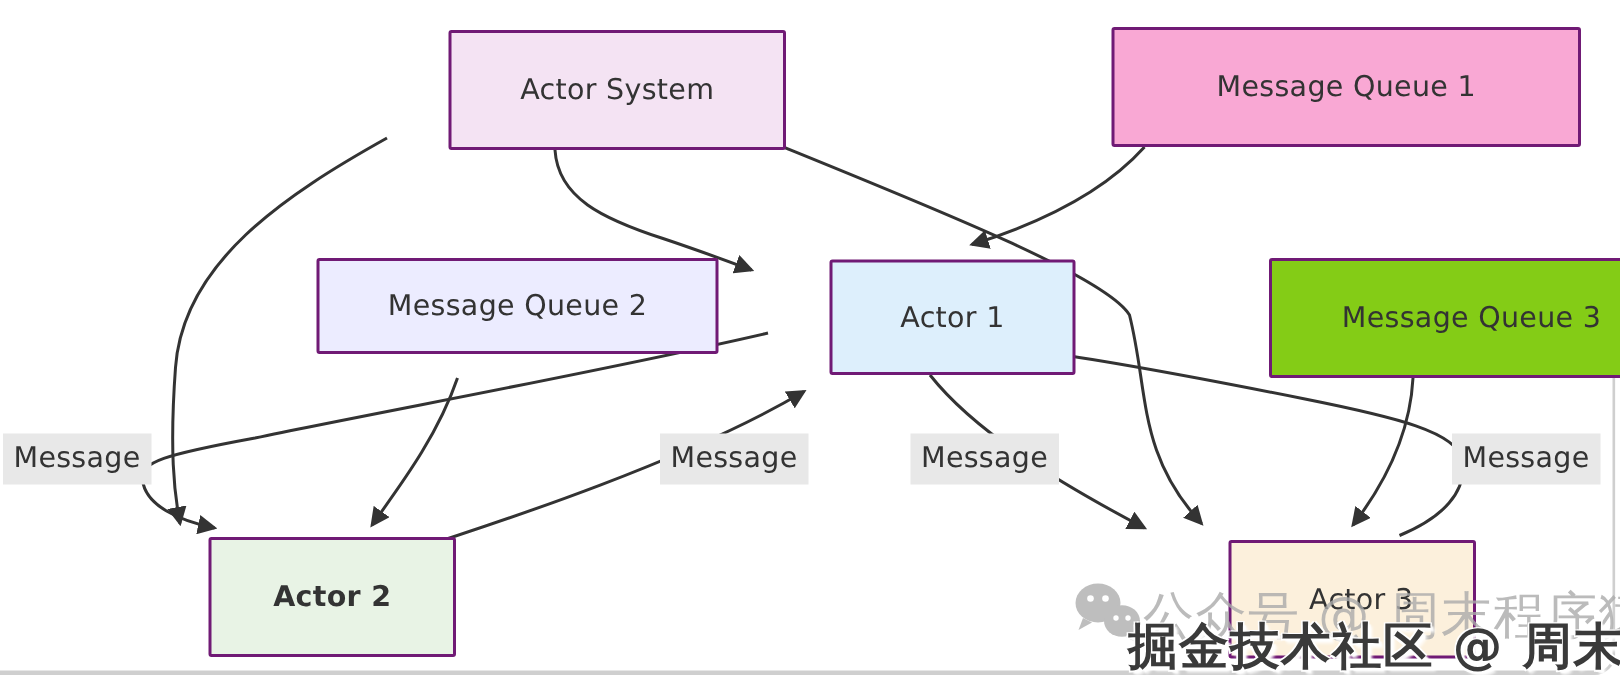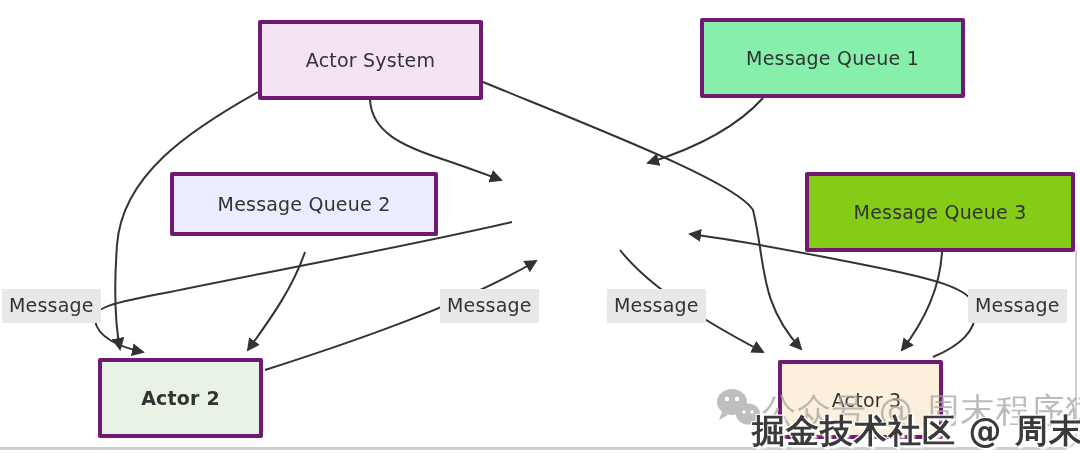--- a/index.html
+++ b/index.html
@@ -3,25 +3,25 @@
 <meta charset="utf-8">
 <style>
   html,body{margin:0;padding:0;background:#ffffff;}
   .stage{
     position:relative;width:1080px;height:453px;background:#ffffff;
     font-family:"DejaVu Sans","Liberation Sans",sans-serif;overflow:hidden;
   }
   svg.edges{position:absolute;left:0;top:0;width:1080px;height:453px;z-index:1;}
   .node{
     position:absolute;display:flex;align-items:center;justify-content:center;
-    border:4px solid #701a75;border-radius:2px;color:#333;font-size:19px;
-    z-index:2;box-sizing:border-box;letter-spacing:0.2px;
+    border:2px solid #701a75;border-radius:2px;color:#333;font-size:19px;
+    z-index:2;box-sizing:border-box;letter-spacing:0.2px;margin-left:41px;
   }
   .n-as {left:258px;top:20px; width:225px;height:80px;background:#f4e3f3;}
-  .n-mq1{left:700px;top:18px; width:265px;height:80px;background:#86efac;}
+  .n-mq1{left:700px;top:18px; width:313px;height:80px;background:#f9a8d4;}
   .n-mq2{left:170px;top:172px;width:268px;height:64px;background:#ececff;}
   .n-a1 {left:512px;top:173px;width:164px;height:77px;background:#ddeffc;}
   .n-mq3{left:805px;top:172px;width:270px;height:80px;background:#84cc16;}
   .n-a2 {left:98px; top:358px;width:165px;height:80px;background:#e8f3e5;font-weight:bold;}
   .n-a3 {left:778px;top:360px;width:165px;height:79px;background:#fcf0dc;padding-left:12px;}
   .edge-label{
     position:absolute;z-index:3;background:#e8e8e8;color:#333;font-size:19px;
     padding:4px 7px;line-height:1.35;letter-spacing:0.2px;
   }
   .el-1{left:2px;  top:289px;}
@@ -71,20 +71,21 @@
       <path marker-end="url(#arrow)" d="M 512 222 C 400 248, 250 275, 170 292 C 110 303, 93 308, 95 320 C 97 337, 119 347, 143 352"></path>
       <path marker-end="url(#arrow)" d="M 265 370 C 340 346, 460 306, 536 261"></path>
       <path marker-end="url(#arrow)" d="M 620 250 C 650 288, 706 322, 763 352"></path>
       <path marker-end="url(#arrow)" d="M 933 357 C 962 345, 978 328, 975 307 C 972 288, 930 278, 870 266 C 810 254, 736 240, 690 234"></path>
     </g>
   </svg>
 
   <div class="node n-as">Actor System</div>
   <div class="node n-mq1">Message Queue 1</div>
   <div class="node n-mq2">Message Queue 2</div>
+  <div class="node n-a1">Actor 1</div>
   <div class="node n-mq3">Message Queue 3</div>
   <div class="node n-a2">Actor 2</div>
   <div class="node n-a3">Actor 3</div>
 
   <div class="edge-label el-1">Message</div>
   <div class="edge-label el-2">Message</div>
   <div class="edge-label el-3">Message</div>
   <div class="edge-label el-4">Message</div>
 
   <div class="wm-icon">

